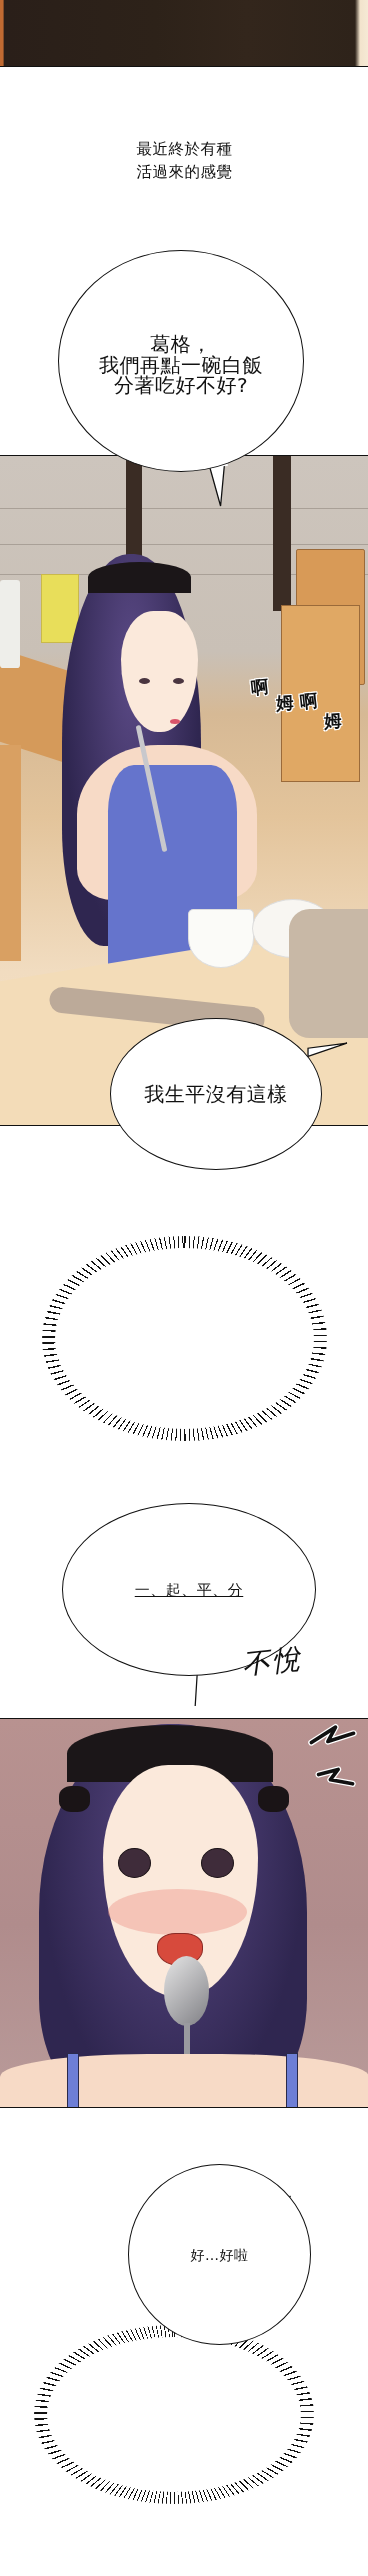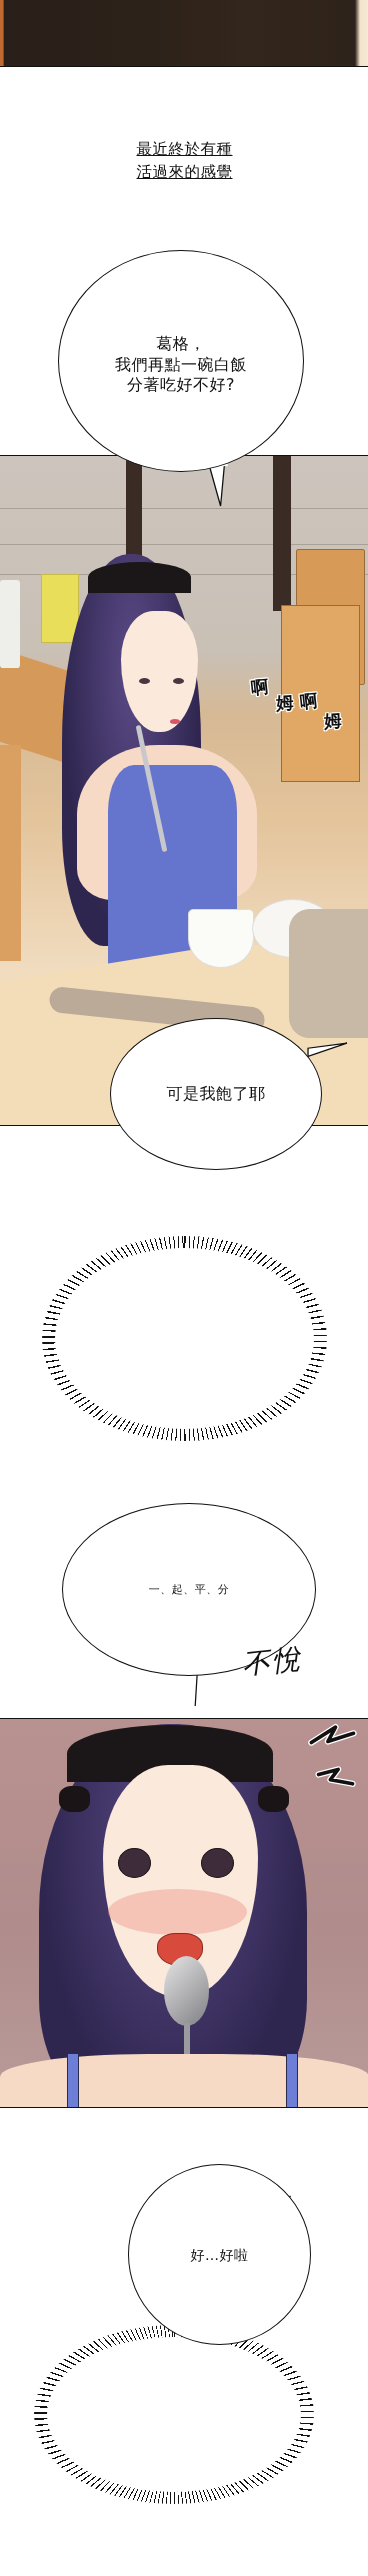--- a/index.html
+++ b/index.html
@@ -26,23 +26,23 @@
         background: linear-gradient(180deg, #b89290 0px, #b08c8c 206px, #b99b9a 390px); }
 
   .hair { position: absolute; border-radius: 48% 48% 30% 30%; background: radial-gradient(ellipse at 50% 30%, #5b4a86, #2f2650 70%); }
   .face { position: absolute; background: #fbe9db; border-radius: 42% 42% 48% 48% / 40% 40% 60% 60%; }
   .headband { position: absolute; background: #1b1618; border-radius: 50% 50% 0 0; }
   .strap { position: absolute; background: #6d7ed6; border: 1px solid #2a2a4a; }
   .dress { position: absolute; background: #6574cc; }
   .skin { position: absolute; background: #f7dac6; }
 
   
-  .caption { position: absolute; text-align: center; font-size: 15.5px; line-height: 23px; white-space: pre; letter-spacing: 0.5px; text-decoration: underline; }
+  .caption { position: absolute; text-align: center; font-size: 15.5px; line-height: 23px; white-space: pre; letter-spacing: 0.5px; }
   .bubble { position: absolute; background: #fff; border: 1.3px solid #111; border-radius: 50%; box-sizing: border-box; }
-  .bubble-text { position: absolute; left: 0; right: 0; text-align: center; font-size: 16px; line-height: 20.6px; white-space: pre; letter-spacing: 0.5px; }
+  .bubble-text { position: absolute; left: 0; right: 0; text-align: center; font-size: 20px; line-height: 20.6px; white-space: pre; letter-spacing: 0.5px; }
   .thought { position: absolute; border-radius: 50%; background:
       repeating-conic-gradient(from 0deg, #111 0deg 0.6deg, transparent 0.6deg 2.6deg); }
   .thought-inner { position: absolute; border-radius: 50%; background: #fff; }
   .sfx { position: absolute; font-size: 17.5px; color: #111; font-weight: bold;
          text-shadow: -1px -1px 0 #fff, 1px -1px 0 #fff, -1px 1px 0 #fff, 1px 1px 0 #fff, 0 1px 0 #fff, 1px 0 0 #fff; }
 </style>
 </head>
 <body>
 
 <div id="p1" class="panel panel-border-bottom"></div>
@@ -94,32 +94,32 @@
 <div class="bubble" style="left:58px; top:250px; width:246px; height:222px;">
   <div class="bubble-text" style="top:83px;">葛格，
 我們再點一碗白飯
 分著吃好不好?</div>
 </div>
 
 <svg class="abs" style="left:307px; top:1041px;" width="41" height="20.6" viewBox="0 0 80 40">
   <path d="M2 30 L78 4 L2 14 Z" fill="#fff" stroke="#111" stroke-width="2.5"></path>
 </svg>
 <div class="bubble" style="left:110px; top:1018px; width:212px; height:152px;">
-  <div class="bubble-text" style="top:65px;">可是我飽了耶</div>
+  <div class="bubble-text" style="top:65px;">我生平沒有這樣</div>
 </div>
 
 <div class="thought" style="left:42px; top:1236px; width:285px; height:205px;">
   <div class="thought-inner" style="left:13.4px; top:12.4px; right:13.4px; bottom:12.4px;"></div>
 </div>
 
 <svg class="abs" style="left:190px; top:1672px;" width="15.5" height="36" viewBox="0 0 30 70">
   <path d="M14 2 L10 66" stroke="#111" stroke-width="2.5" fill="none"></path>
 </svg>
 <div class="bubble" style="left:62px; top:1503px; width:254px; height:173px;">
-  <div class="bubble-text" style="top:76px; font-size:11px;">一、起、平、分</div>
+  <div class="bubble-text" style="top:76px; font-size:15px;text-decoration:underline;">一、起、平、分</div>
 </div>
 <div class="abs" style="left:242px; top:1643px; font-size:28px; font-style:italic; transform:rotate(-6deg); letter-spacing:2.1px;">不悅</div>
 
 <div id="p3" class="panel panel-border-top panel-border-bottom">
   <div class="hair" style="left:39px; top:5.2px; width:268px; height:392px;"></div>
   <div class="headband" style="left:67px; top:6.2px; width:206px; height:57px;"></div>
   <div class="abs" style="left:59px; top:67px; width:31px; height:26px; background:#1a1416; border-radius:40%;"></div>
   <div class="abs" style="left:258px; top:67px; width:31px; height:26px; background:#1a1416; border-radius:40%;"></div>
   <div class="face" style="left:103px; top:46px; width:155px; height:232px;"></div>
   <div class="abs" style="left:118px; top:129px; width:31px; height:28px; border-radius:50%; background:#3f2c3a; border:1.5px solid #1a1216;"></div>

